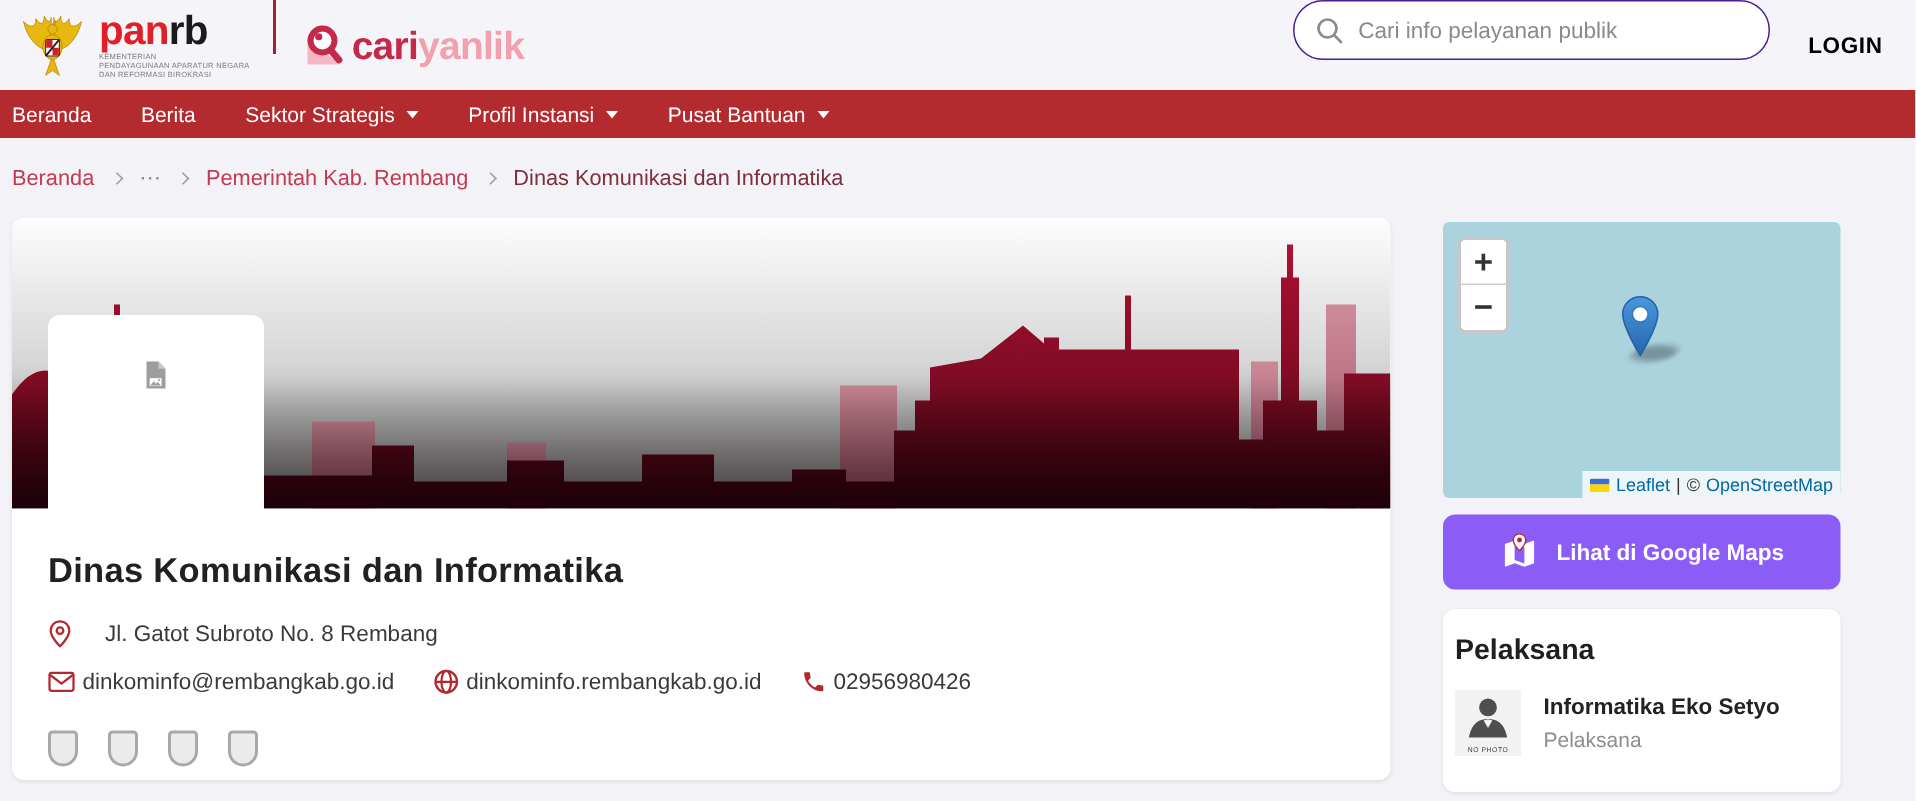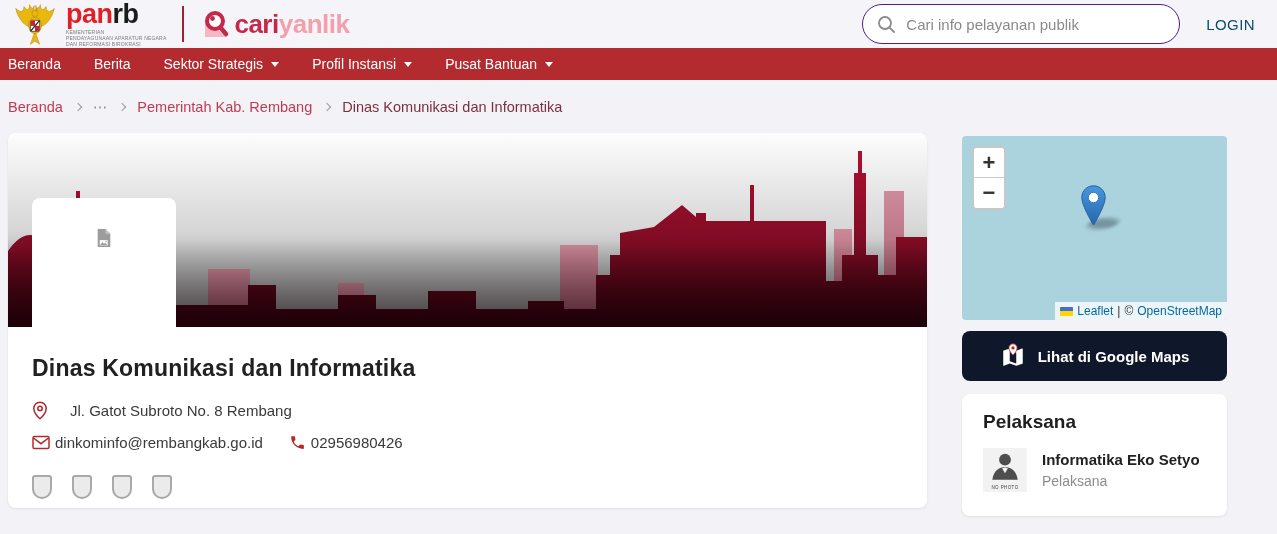--- a/index.html
+++ b/index.html
@@ -1,36 +1,36 @@
 <!DOCTYPE html>
 <html><head>
 <meta charset="utf-8">
 <style>
   * { margin:0; padding:0; box-sizing:border-box; }
   html,body { width:1277px; height:534px; overflow:hidden; }
   body { font-family:"Liberation Sans", sans-serif; background:#f3f3f7; color:#333; }
 
   
-  .topbar { height:48px; background:#f5f5f9; display:flex; align-items:center; padding:0 22px 0 12px; }
+  .topbar { height:60px; background:#f5f5f9; display:flex; padding:0 22px 0 12px; }
   .brand-panrb { display:flex; align-items:center; cursor:pointer; }
   .garuda { width:46px; height:46px; margin-right:8px; flex:0 0 auto; }
   .panrb-word { font-size:27px; font-weight:bold; letter-spacing:-0.5px; line-height:26px; }
   .panrb-word .pan { color:#e02026; }
   .panrb-word .rb { color:#1b1b1b; }
   .ministry { font-size:5px; line-height:6px; color:#7b7b7b; margin-top:2px; letter-spacing:.2px; }
   .brand-divider { width:2px; height:36px; background:#9d2235; margin:0 16px; }
   .brand-cariyanlik { display:flex; align-items:center; gap:2px; cursor:pointer; }
   .cariword { font-size:26px; font-weight:bold; letter-spacing:-0.5px; }
   .cariword .cari { color:#c5294a; }
   .cariword .yanlik { color:#f29fae; }
   .topbar-spacer { flex:1; }
   .searchbox { width:318px; height:40px; background:#fff; border:1px solid #4c1d95; border-radius:20px; display:flex; align-items:center; padding:0 14px; }
   .searchbox input { border:none; outline:none; flex:1; font-size:15px; color:#333; margin-left:10px; background:transparent; font-family:"Liberation Sans", sans-serif; }
   .searchbox input::placeholder { color:#8a8a8a; }
-  .login-btn { margin-left:26px; background:none; border:none; color:#0c4a6e; font-weight:normal; font-size:15px; letter-spacing:.4px; cursor:pointer; font-family:"Liberation Sans", sans-serif; }
+  .login-btn { margin-left:26px; background:none; border:none; color:#000000; font-weight:bold; font-size:15px; letter-spacing:.4px; cursor:pointer; font-family:"Liberation Sans", sans-serif; }
 
   
   .mainnav { height:32px; background:#b32b2f; display:flex; align-items:center; padding-left:8px; }
   .navitem { color:#fff; font-size:14px; margin-right:33px; display:flex; align-items:center; cursor:pointer; white-space:nowrap; }
   .caret { display:inline-block; width:0; height:0; border-left:4.5px solid transparent; border-right:4.5px solid transparent; border-top:5px solid #fff; margin-left:8px; }
 
   
   .breadcrumb { height:53px; display:flex; align-items:center; padding-left:8px; font-size:14.5px; font-weight:500; }
   .bc-link { color:#c13a52; cursor:pointer; }
   .bc-ellipsis { color:#8f8f8f; cursor:pointer; }
@@ -60,23 +60,23 @@
   .zoom-btn { display:block; width:30px; height:30px; background:#fff; border:none; font-size:22px; font-weight:bold; color:#333; line-height:28px; cursor:pointer; font-family:"Liberation Sans", sans-serif; }
   .zoom-btn.zin { border-bottom:1px solid #ccc; }
   .marker-shadow { position:absolute; left:126px; top:82px; width:30px; height:11px; background:rgba(20,30,40,.35); border-radius:50%; transform:skewX(-38deg); filter:blur(2px); }
   .marker { position:absolute; left:119px; top:49px; cursor:pointer; }
   .attrib { position:absolute; right:0; bottom:0; background:rgba(255,255,255,.78); padding:2px 5px 2px 5px; font-size:12px; color:#333; display:flex; align-items:center; gap:4px; }
   .attrib a { color:#0369a1; text-decoration:none; cursor:pointer; }
   .flag { width:13px; height:9px; display:flex; flex-direction:column; border-radius:1px; overflow:hidden; }
   .flag .b { flex:1; background:#3d6fd0; }
   .flag .y { flex:1; background:#ffd500; }
 
-  .gmaps-btn { margin-top:11px; height:50px; background:#0f172a; border:none; border-radius:8px; color:#fff; font-size:15px; font-weight:bold; display:flex; align-items:center; justify-content:center; gap:12px; cursor:pointer; font-family:"Liberation Sans", sans-serif; }
-
-  .pelaksana-card { margin-top:13px; background:#fff; border-radius:8px; padding:17px 21px; height:122px; box-shadow:0 1px 3px rgba(0,0,0,.08); }
+  .gmaps-btn { margin-top:11px; height:50px; background:#8b5cf6; border:none; border-radius:8px; color:#fff; font-size:15px; font-weight:bold; display:flex; align-items:center; justify-content:center; gap:12px; cursor:pointer; font-family:"Liberation Sans", sans-serif; }
+
+  .pelaksana-card { margin-top:13px; background:#fff; border-radius:8px; padding:17px 8px; height:122px; box-shadow:0 1px 3px rgba(0,0,0,.08); }
   .pelaksana-title { font-size:19px; font-weight:bold; color:#1f1f1f; margin-bottom:15px; }
   .person-row { display:flex; gap:15px; align-items:center; }
   .avatar { width:44px; height:44px; background:#f2f2f2; position:relative; flex:0 0 auto; display:flex; justify-content:center; }
   .avatar-label { position:absolute; bottom:2px; left:0; right:0; text-align:center; font-size:4.5px; color:#3d3d3d; letter-spacing:.4px; }
   .person-name { font-size:15px; font-weight:bold; color:#222; margin-bottom:5px; }
   .person-role { font-size:14px; color:#8d8d8d; }
 </style>
 </head>
 <body>
 
@@ -230,20 +230,28 @@
 
         <div class="info-line contact-line">
           <span class="contact-item">
             <svg width="18" height="15" viewBox="0 0 18 15">
               <rect x="1" y="1.5" width="16" height="12" rx="1.5" fill="none" stroke="#b3282d" stroke-width="1.5"></rect>
               <path d="M1.5 3 L9 8.7 L16.5 3" fill="none" stroke="#b3282d" stroke-width="1.5"></path>
             </svg>
             <span>dinkominfo@rembangkab.go.id</span>
           </span>
           <span class="contact-item">
+            <svg width="17" height="17" viewBox="0 0 17 17">
+              <circle cx="8.5" cy="8.5" r="7.2" fill="none" stroke="#b3282d" stroke-width="1.5"></circle>
+              <ellipse cx="8.5" cy="8.5" rx="3.2" ry="7.2" fill="none" stroke="#b3282d" stroke-width="1.5"></ellipse>
+              <line x1="1.3" y1="8.5" x2="15.7" y2="8.5" stroke="#b3282d" stroke-width="1.5"></line>
+            </svg>
+            <span>dinkominfo.rembangkab.go.id</span>
+          </span>
+          <span class="contact-item">
             <svg width="17" height="17" viewBox="0 0 24 24">
               <path fill="#b3282d" d="M6.62 10.79c1.44 2.83 3.76 5.14 6.59 6.59l2.2-2.2c.27-.27.67-.36 1.02-.24 1.12.37 2.33.57 3.57.57.55 0 1 .45 1 1V20c0 .55-.45 1-1 1-9.39 0-17-7.61-17-17 0-.55.45-1 1-1h3.5c.55 0 1 .45 1 1 0 1.25.2 2.45.57 3.57.11.35.03.74-.25 1.02l-2.2 2.2z"></path>
             </svg>
             <span>02956980426</span>
           </span>
         </div>
 
         <div class="socials">
           <div class="social-ph"></div>
           <div class="social-ph"></div>

